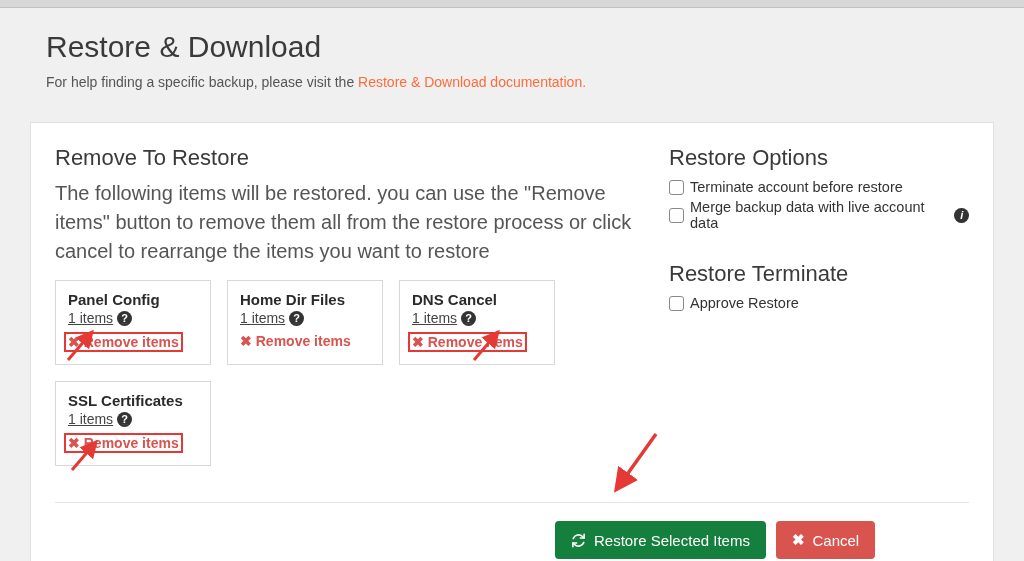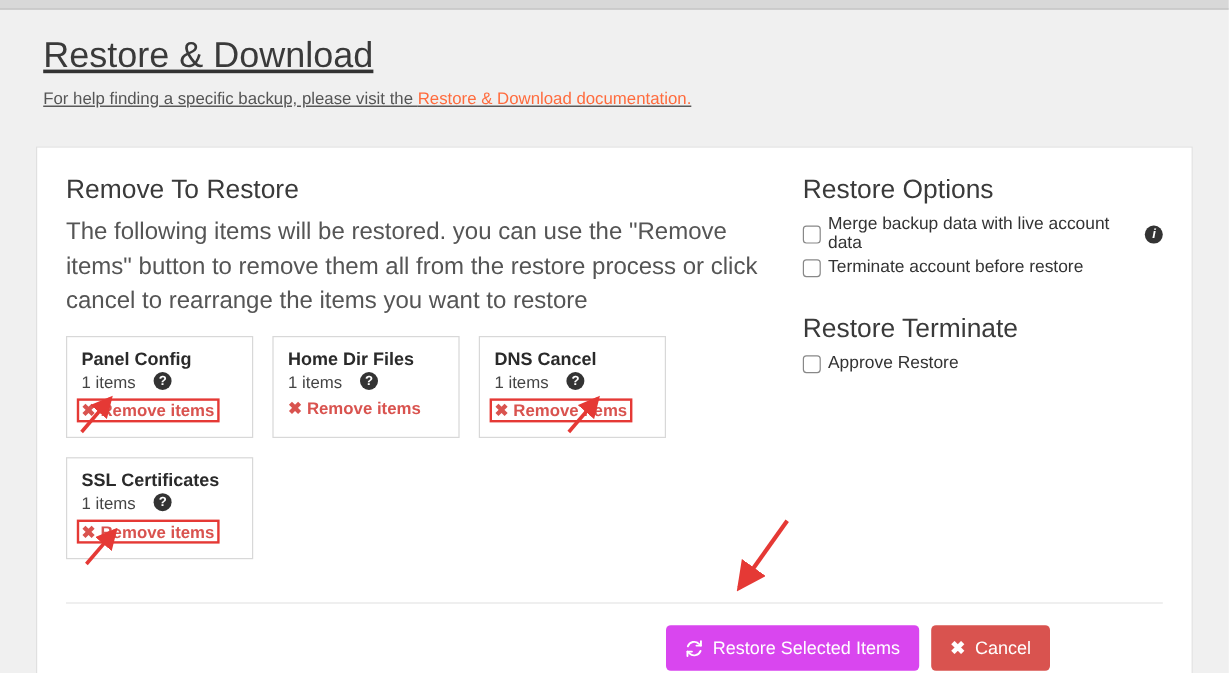--- a/index.html
+++ b/index.html
@@ -11,22 +11,21 @@
       height: 561px;
       overflow: hidden;
       position: relative;
     }
     .topbar {
       height: 8px;
       background: #d8d8d8;
       border-bottom: 1px solid #c0c0c0;
     }
     .page-header {
-      padding: 22px 30px 10px 36px;
-      text-decoration: underline;
+      padding: 22px 30px 10px 46px;
     }
     .page-title {
       font-size: 30px;
       font-weight: 400;
       color: #3a3a3a;
       margin-bottom: 10px;
     }
     .page-subtitle {
       font-size: 14px;
       color: #555;
@@ -79,23 +78,24 @@
     .card-title {
       font-size: 15px;
       font-weight: 700;
       color: #2a2a2a;
       margin-bottom: 2px;
     }
     .card-meta {
       font-size: 14px;
       color: #444;
       display: flex;
-      align-items: flex-start;
-      gap: 15px;
+      align-items: center;
+      gap: 4px;
       margin-bottom: 6px;
+      text-decoration: underline;
     }
     .help-icon {
       display: inline-flex;
       align-items: center;
       justify-content: center;
       width: 15px;
       height: 15px;
       border-radius: 50%;
       background: #333;
       color: #fff;
@@ -166,21 +166,21 @@
       padding: 10px 16px;
       border-radius: 4px;
       color: #fff;
       font-size: 15px;
       border: none;
       cursor: pointer;
       display: inline-flex;
       align-items: center;
       gap: 8px;
     }
-    .btn-primary { background: #d946ef; }
+    .btn-primary { background: #15803d; }
     .btn-danger { background: #d9534f; }
     .refresh-icon {
       display: inline-block;
       width: 15px;
       height: 15px;
     }
     .refresh-icon svg { width: 15px; height: 15px; }
     .cancel-x {
       font-weight: 800;
       font-size: 15px;
@@ -249,26 +249,26 @@
               <span class="remove-x">✖</span>
               <span>Remove items</span>
             </a></div>
         </div>
     </div>
     <div class="right-col">
       <h2 class="section-title">Restore Options</h2>
       <div id="options-container">
           <div class="option-row">
             <span class="checkbox"></span>
-            <span>Merge backup data with live account data</span>
-            <span class="info-icon">i</span>
+            <span>Terminate account before restore</span>
           </div>
           <div class="option-row">
             <span class="checkbox"></span>
-            <span>Terminate account before restore</span>
+            <span>Merge backup data with live account data</span>
+            <span class="info-icon">i</span>
           </div>
         </div>
       <h2 class="section-title section-gap">Restore Terminate</h2>
       <div id="conditions-container">
           <div class="option-row">
             <span class="checkbox"></span>
             <span>Approve Restore</span>
           </div>
         </div>
     </div>

